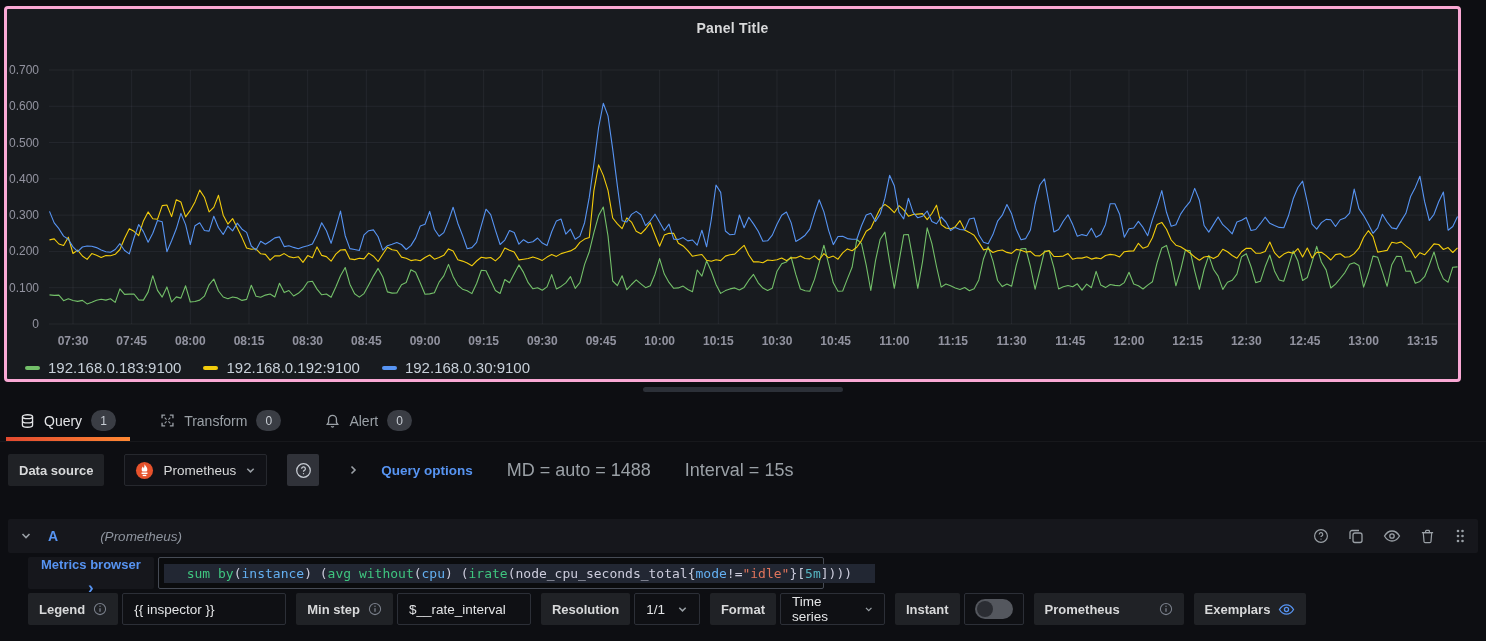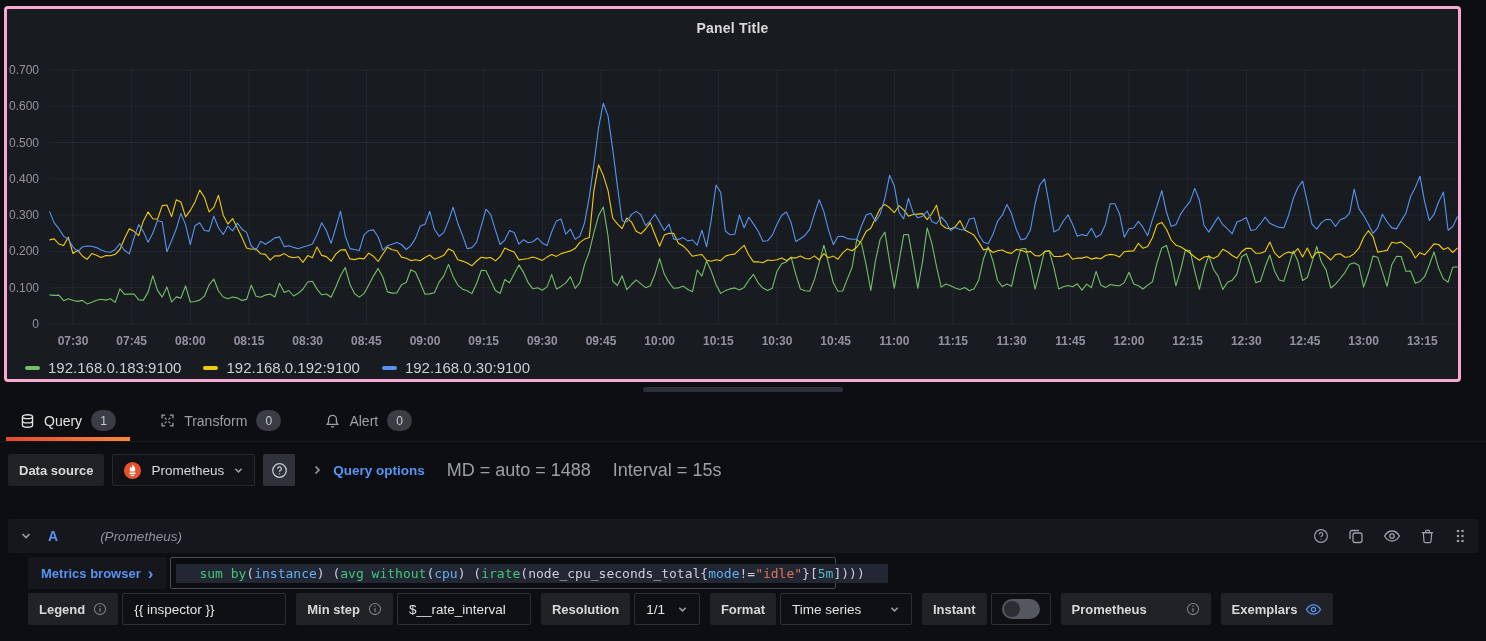--- a/index.html
+++ b/index.html
@@ -31,21 +31,21 @@
   .tab.active { color:#e3e4e6; }
   .tab.active::after { content:""; position:absolute; left:0; right:0; bottom:0; height:4px;
          background:linear-gradient(90deg,#e2492f 0%,#ff8833 100%); }
   .badge { min-width:25px; height:21px; padding:0 8px; border-radius:11px; background:#3a3d44;
            color:#c7ccd3; font-size:12px; display:flex; align-items:center; justify-content:center; }
   .tab svg { stroke:#9aa0a6; }
   .tab.active svg { stroke:#e3e4e6; }
 
   
   .ds-row { position:absolute; top:454px; left:8px; right:8px; height:32px;
-            display:flex; align-items:center; gap:8px; }
+            display:flex; align-items:center; gap:20px; }
   .label-box { background:#202226; height:32px; display:flex; align-items:center; gap:8px;
                padding:0 11px; color:#d8d9da; font-size:13px; font-weight:600; border-radius:2px; white-space:nowrap; }
   .ds-picker { height:32px; display:flex; align-items:center; gap:9px; padding:0 10px;
                background:#111217; border:1px solid #26282e; border-radius:2px; cursor:pointer; }
   .ds-picker .ds-name { color:#d8d9da; font-size:13.5px; }
   .icon-btn { width:32px; height:32px; background:#303239; border-radius:2px;
               display:flex; align-items:center; justify-content:center; cursor:pointer; }
   .qo-link { color:#5794f2; font-size:13.5px; font-weight:600; cursor:pointer; margin-left:2px; }
   .muted-txt { color:#9aa0a6; font-size:18px; margin-left:14px; white-space:nowrap; }
   .spacer { flex:1; }
@@ -57,21 +57,21 @@
   .query-card { position:absolute; top:519px; left:8px; right:8px; }
   .q-header { height:34px; background:#16171c; border-radius:2px; display:flex;
               align-items:center; padding:0 12px; gap:16px; }
   .q-refid { color:#5794f2; font-size:14px; font-weight:700; cursor:pointer; }
   .q-hint { color:#8e949e; font-size:13.5px; font-style:italic; margin-left:26px; }
   .q-icons { display:flex; align-items:center; gap:19px; }
   .q-icons > span { display:flex; cursor:pointer; }
 
   .q-row1 { margin:4px 0 0 20px; display:flex; gap:4px; height:32px; }
   .metrics-browser { background:#16171c; border-radius:2px; display:flex; align-items:center;
-                     gap:7px; padding:0 13px; color:#5794f2; font-size:13px; font-weight:600; cursor:pointer; }
+                     gap:7px; padding:0 13px; color:#5794f2; font-size:13px; font-weight:600; cursor:pointer;flex-direction:column; }
   .mb-chev { color:#5794f2; font-size:17px; line-height:1; }
   .code-field { width:666px; background:#0b0c0e; border:1px solid #464b55; border-radius:2px;
                 display:flex; align-items:center; padding:0 5px; cursor:text; }
   .code-line { font-family:"DejaVu Sans Mono", monospace; font-size:13px; background:#222733;
                padding:2px 23px; white-space:nowrap; }
   .tk-k{color:#3fc57f}.tk-l{color:#64b0f2}.tk-s{color:#e0745c}.tk-d{color:#56b6c2}.tk-p{color:#ccccdc}
 
   .q-row2 { margin:4px 0 0 20px; display:flex; gap:4px; height:32px; align-items:center; }
   .opt-input { height:32px; display:flex; align-items:center; padding:0 11px; background:#0f1014;
                border:1px solid #2c2f37; border-radius:2px; color:#e3e4e6; font-size:13.5px; cursor:text; }
@@ -318,21 +318,21 @@
 
       <div class="label-box" style="margin-left:6px">Resolution</div>
       <div class="opt-select">
         <span>1/1</span>
         <svg width="11" height="11" viewBox="0 0 12 12" fill="none" stroke="#9aa0a6" stroke-width="1.6">
             <path d="M2.5 4 L6 7.5 L9.5 4"></path>
           </svg>
       </div>
 
       <div class="label-box" style="margin-left:6px">Format</div>
-      <div class="opt-select" style="width:132px">
+      <div class="opt-select" style="width:105px">
         <span>Time series</span>
         <svg width="11" height="11" viewBox="0 0 12 12" fill="none" stroke="#9aa0a6" stroke-width="1.6">
             <path d="M2.5 4 L6 7.5 L9.5 4"></path>
           </svg>
       </div>
 
       <div class="label-box" style="margin-left:6px">Instant</div>
       <div class="toggle-box">
         <div class="toggle-track">
           <div class="toggle-knob"></div>

